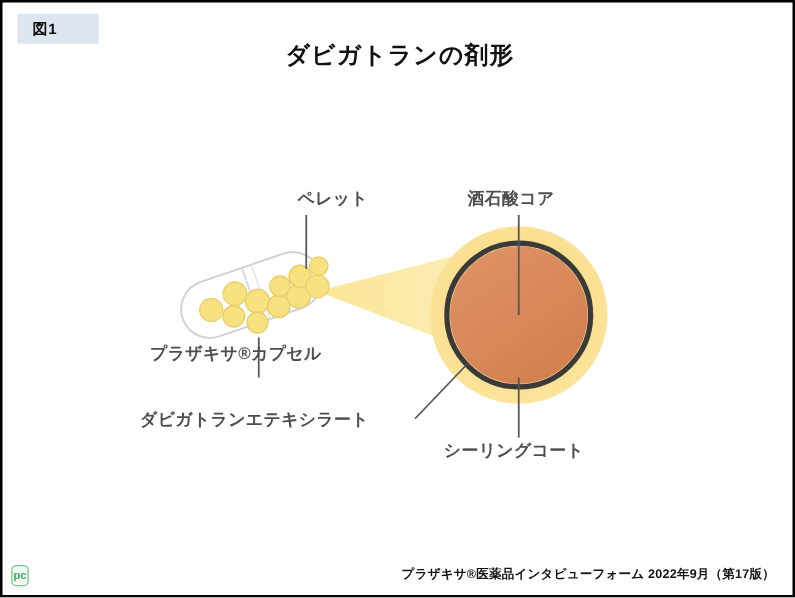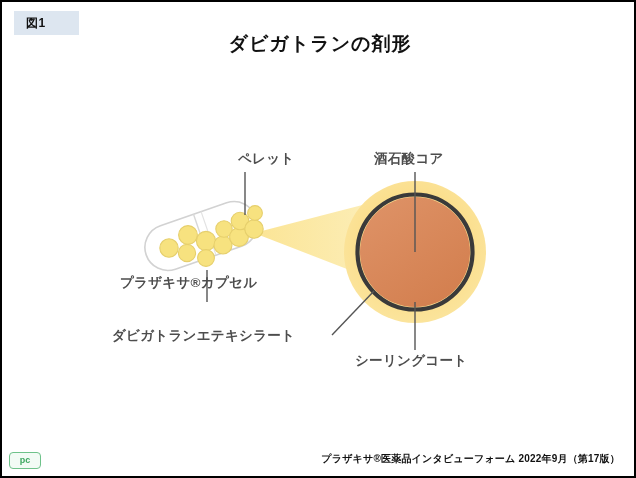--- a/index.html
+++ b/index.html
@@ -87,21 +87,21 @@
     bottom: 10px;
     font-size: 10px;
     font-weight: bold;
     color: #111111;
     letter-spacing: 0.2px;
   }
   #pc-logo {
     position: absolute;
     left: 7px;
     bottom: 7px;
-    width: 32px;
+    width: 14px;
     height: 17px;
     border: 1.5px solid #6ec28a;
     border-radius: 4px;
     background: #f2fbf5;
     display: flex;
     align-items: center;
     justify-content: center;
     box-sizing: border-box;
   }
   #pc-logo span {

